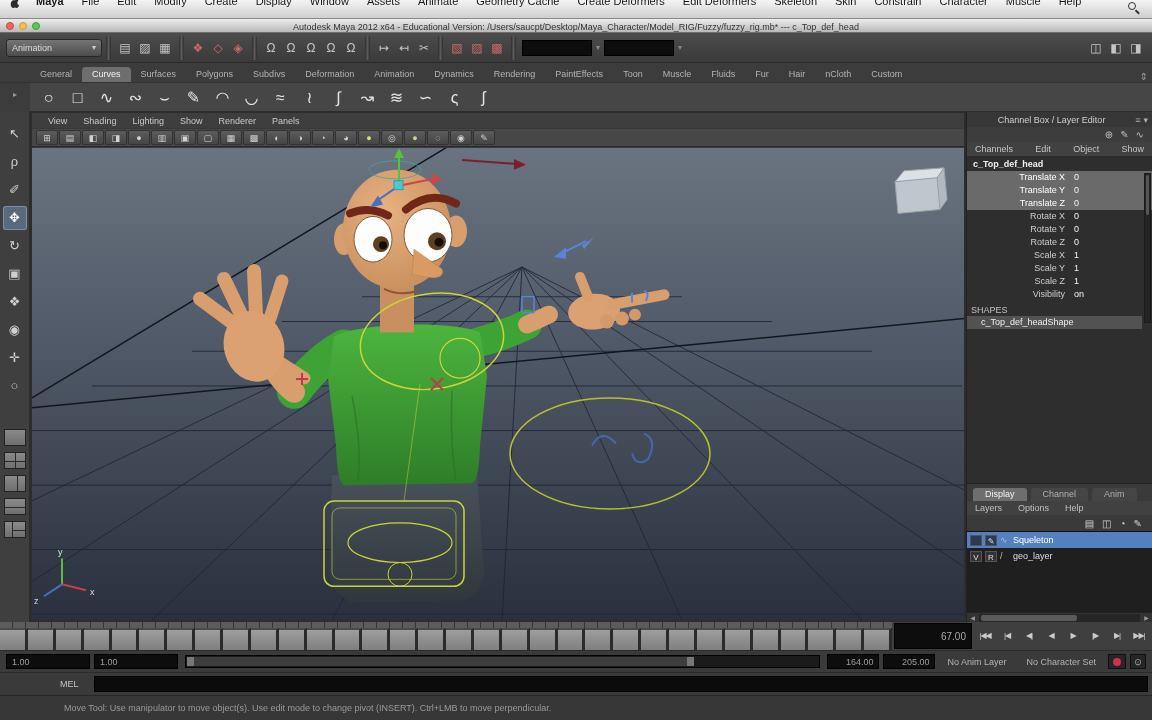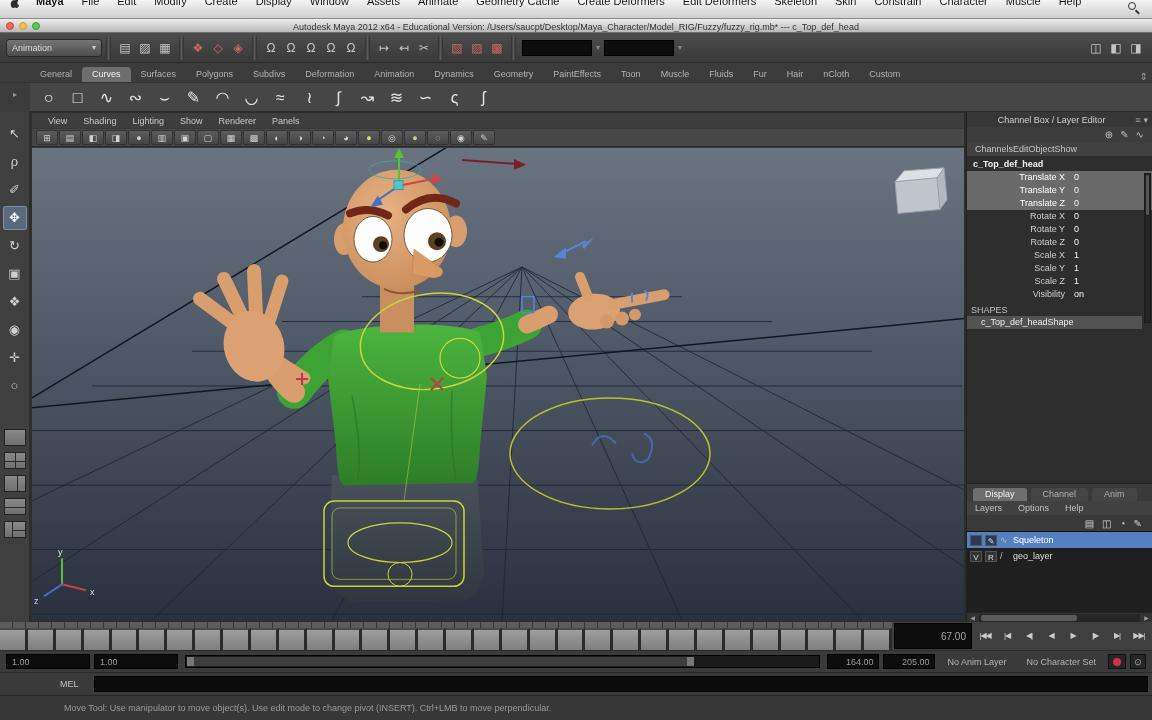--- a/index.html
+++ b/index.html
@@ -92,21 +92,21 @@
   .vp-canvas{position:absolute;left:0;top:35px;right:0;bottom:0;}
   .vp-canvas svg{display:block;width:100%;height:100%;}
 
   
   .sidebar{width:186px;background:#373737;border-left:1px solid #222;display:flex;flex-direction:column;}
   .cb-title{height:15px;display:flex;align-items:center;font-size:9px;color:#cfcfcf;padding:0 4px;}
   .cb-title .t{flex:1;text-align:center;}
   .cb-title .mini{color:#aaa;font-size:9px;margin-left:3px;}
   .cb-iconrow{height:15px;display:flex;justify-content:flex-end;align-items:center;gap:7px;padding-right:8px;color:#bbb;font-size:10px;background:#3d3d3d;}
   .cb-menus{height:15px;display:flex;align-items:center;justify-content:space-between;padding:0 8px;background:#414141;border-bottom:1px solid #2c2c2c;}
-  .cb-menus [data-list]{display:flex;width:100%;}
+  .cb-menus [data-list]{display:flex;justify-content:space-between;width:100%;}
   .cbmenu{font-size:9px;color:#c6c6c6;}
   .cb-object{height:14px;font-size:9px;font-weight:bold;color:#f0f0f0;padding:2px 0 0 6px;background:#2e2e2e;}
   .cb-body{flex:1;background:#2e2e2e;position:relative;overflow:hidden;}
   .attr-row{display:flex;height:13px;line-height:13px;font-size:9px;}
   .attr-row.selected{background:var(--hl);}
   .attr-name{width:104px;text-align:right;color:#cdcdcd;padding-right:6px;}
   .attr-row.selected .attr-name{color:#fff;}
   .attr-value{flex:1;color:#f2f2f2;padding-left:3px;}
   .shapes-hdr{font-size:9px;color:#c2c2c2;padding:4px 0 1px 4px;}
   .shape-row{height:13px;line-height:13px;font-size:9px;color:#eee;background:#525252;padding-left:14px;margin-right:10px;}
@@ -272,21 +272,21 @@
   <div class="shelftabs">
     <div data-list="shelf.tabs">
         <span class="stab">General</span>
         <span class="stab active">Curves</span>
         <span class="stab">Surfaces</span>
         <span class="stab">Polygons</span>
         <span class="stab">Subdivs</span>
         <span class="stab">Deformation</span>
         <span class="stab">Animation</span>
         <span class="stab">Dynamics</span>
-        <span class="stab">Geometry</span>
+        <span class="stab">Rendering</span>
         <span class="stab">PaintEffects</span>
         <span class="stab">Toon</span>
         <span class="stab">Muscle</span>
         <span class="stab">Fluids</span>
         <span class="stab">Fur</span>
         <span class="stab">Hair</span>
         <span class="stab">nCloth</span>
         <span class="stab">Custom</span>
       </div>
     <span class="updown">⇕</span>

